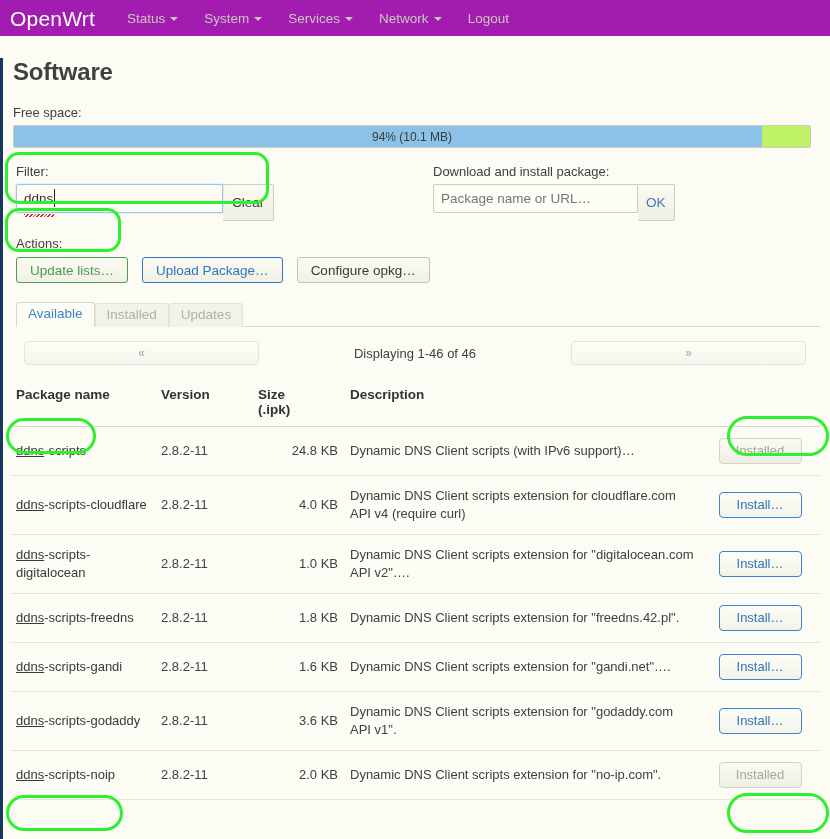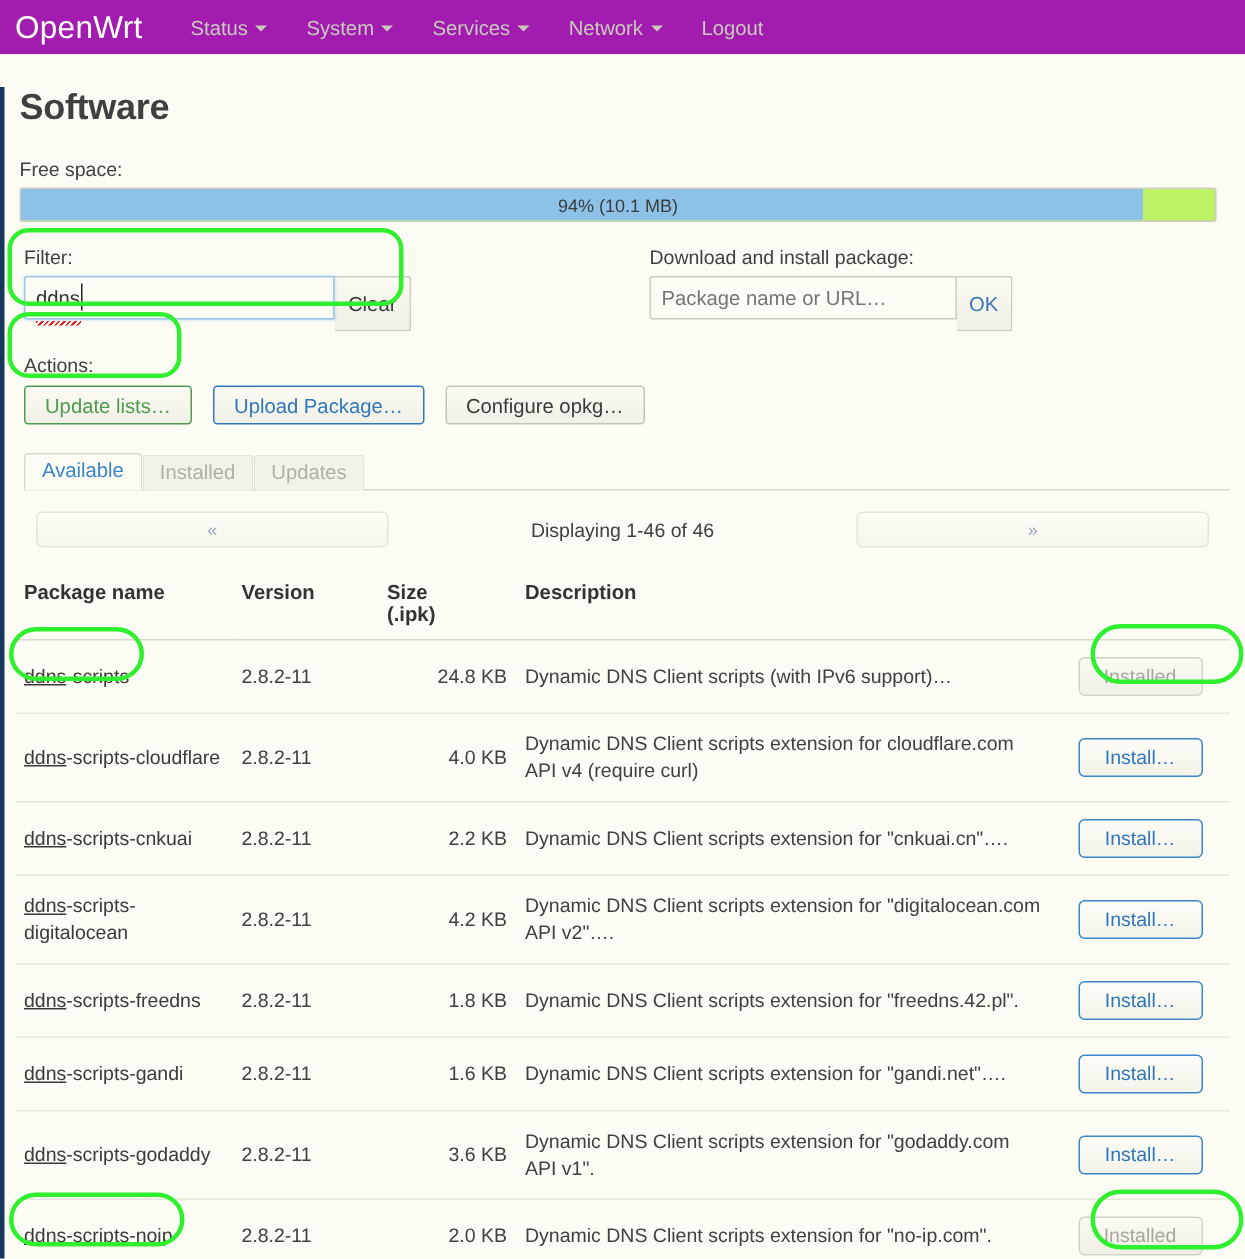--- a/index.html
+++ b/index.html
@@ -437,30 +437,23 @@
           <td class="col-act"><span class="row-btn btn-installed">Installed</span></td>
         </tr>
         <tr>
           <td class="col-name"><span class="pkg-link"><span class="pkg-match">ddns</span><span>-scripts-cloudflare</span></span></td>
           <td class="col-ver">2.8.2-11</td>
           <td class="col-size">4.0 KB</td>
           <td class="col-desc">Dynamic DNS Client scripts extension for cloudflare.com API v4 (require curl)</td>
           <td class="col-act"><span class="row-btn btn-install">Install…</span></td>
         </tr>
         <tr>
-          <td class="col-name"><span class="pkg-link"><span class="pkg-match">ddns</span><span>-scripts-cnkuai</span></span></td>
-          <td class="col-ver">2.8.2-11</td>
-          <td class="col-size">2.2 KB</td>
-          <td class="col-desc">Dynamic DNS Client scripts extension for "cnkuai.cn"….</td>
-          <td class="col-act"><span class="row-btn btn-install">Install…</span></td>
-        </tr>
-        <tr>
           <td class="col-name"><span class="pkg-link"><span class="pkg-match">ddns</span><span>-scripts-digitalocean</span></span></td>
           <td class="col-ver">2.8.2-11</td>
-          <td class="col-size">4.2 KB</td>
+          <td class="col-size">1.0 KB</td>
           <td class="col-desc">Dynamic DNS Client scripts extension for "digitalocean.com API v2"….</td>
           <td class="col-act"><span class="row-btn btn-install">Install…</span></td>
         </tr>
         <tr>
           <td class="col-name"><span class="pkg-link"><span class="pkg-match">ddns</span><span>-scripts-freedns</span></span></td>
           <td class="col-ver">2.8.2-11</td>
           <td class="col-size">1.8 KB</td>
           <td class="col-desc">Dynamic DNS Client scripts extension for "freedns.42.pl".</td>
           <td class="col-act"><span class="row-btn btn-install">Install…</span></td>
         </tr>

